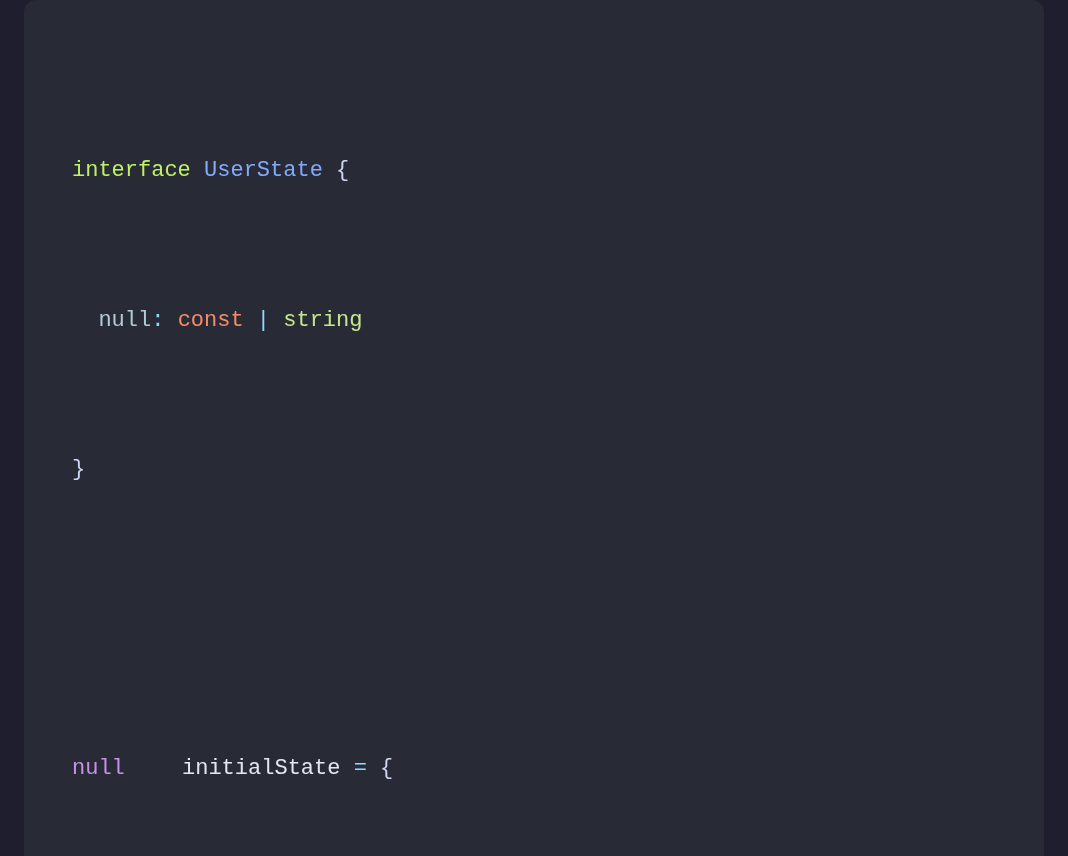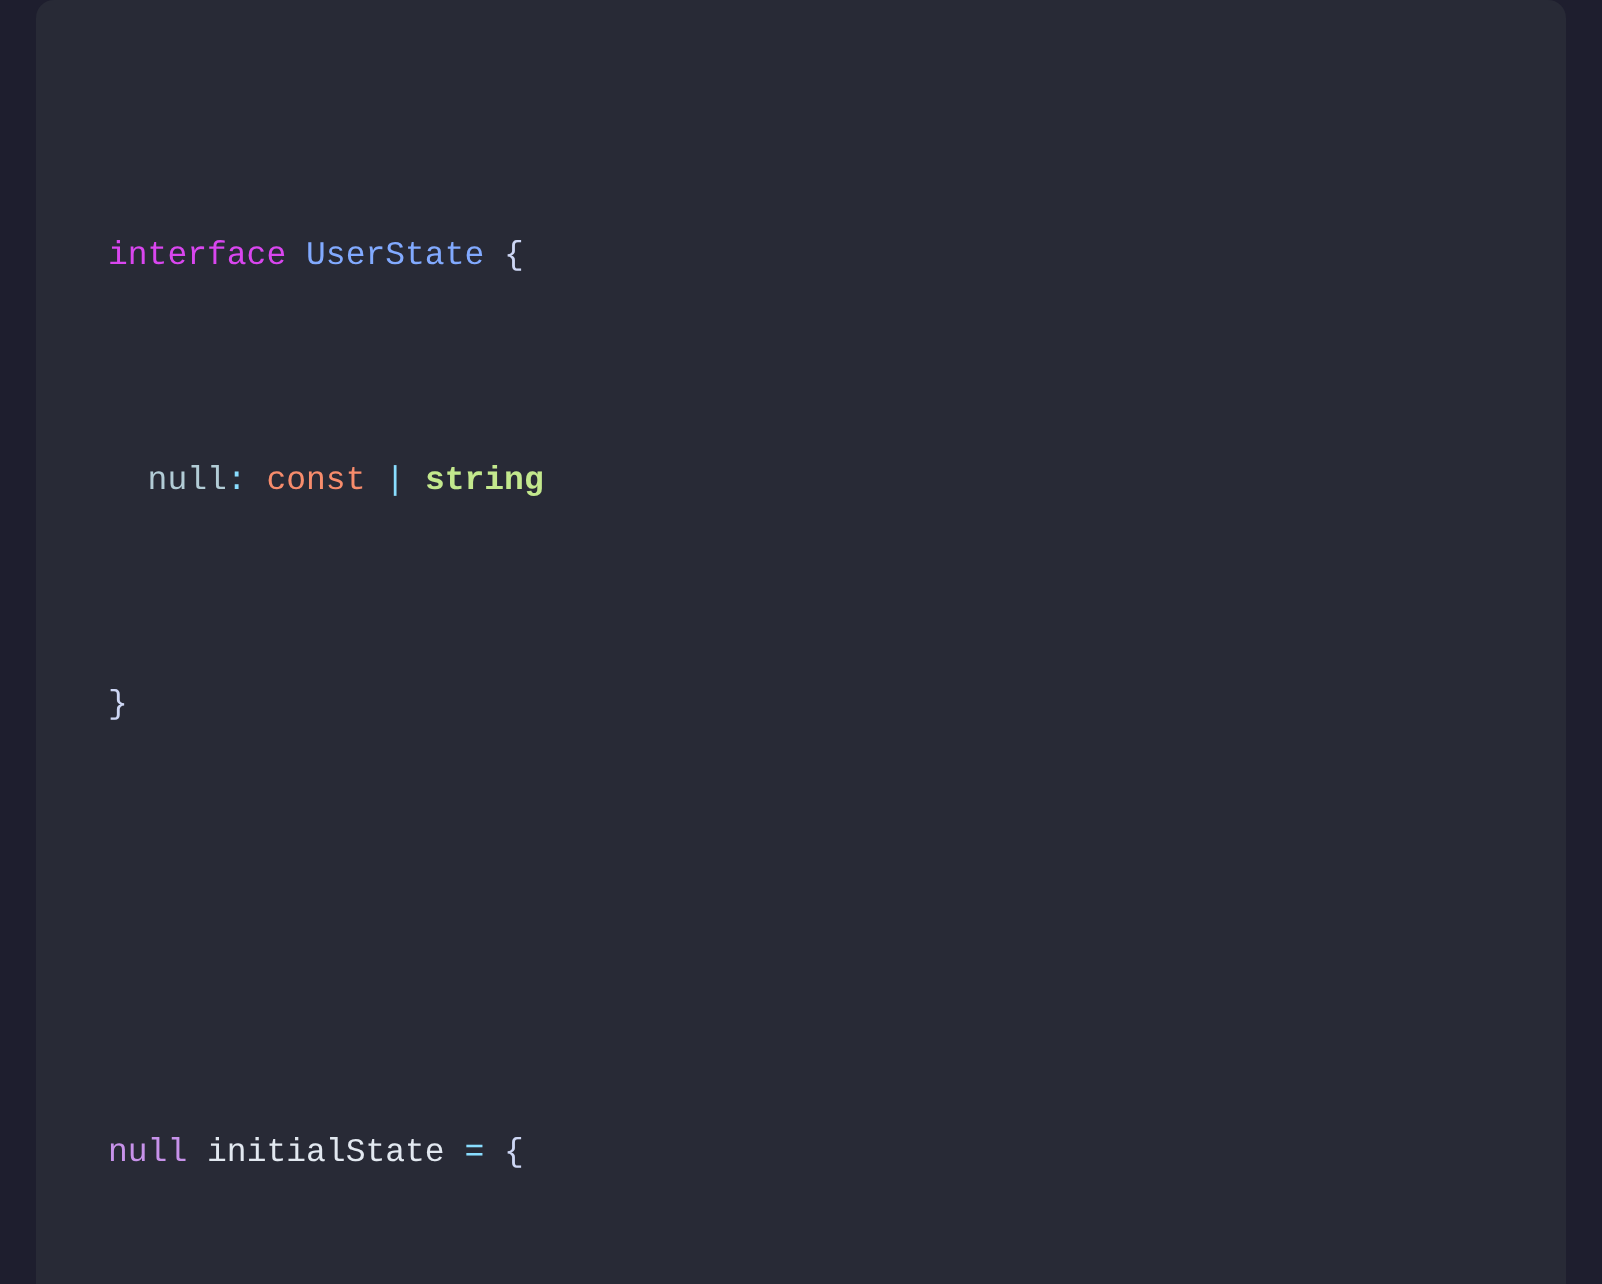--- a/index.html
+++ b/index.html
@@ -27,28 +27,28 @@
       flex-direction: column;
       justify-content: flex-start;
     }
 
     .code-block {
       font-size: 22px;
       line-height: 1.7;
       white-space: pre;
     }
 
-    .kw-interface { color: #d946ef; }
+    .kw-interface { color: #bef264; }
     .kw-const     { color: #c792ea; }
 
     .type-name    { color: #82aaff; text-align: center; }
-    .identifier   { color: #e2e8f0; }
+    .identifier   { color: #e2e8f0; margin-left: 44px; }
     .prop-name    { color: #b2ccd6; }
     .null-val     { color: #f78c6c; }
-    .string-val   { color: #c3e88d; font-weight: bold; }
+    .string-val   { color: #c3e88d; }
     .plain        { color: #cdd6f4; }
     .eq           { color: #89ddff; }
     .colon        { color: #89ddff; }
     .pipe         { color: #89ddff; }
 
     .blank-line {
       height: 1.7em;
     }
   </style>
 </head>

